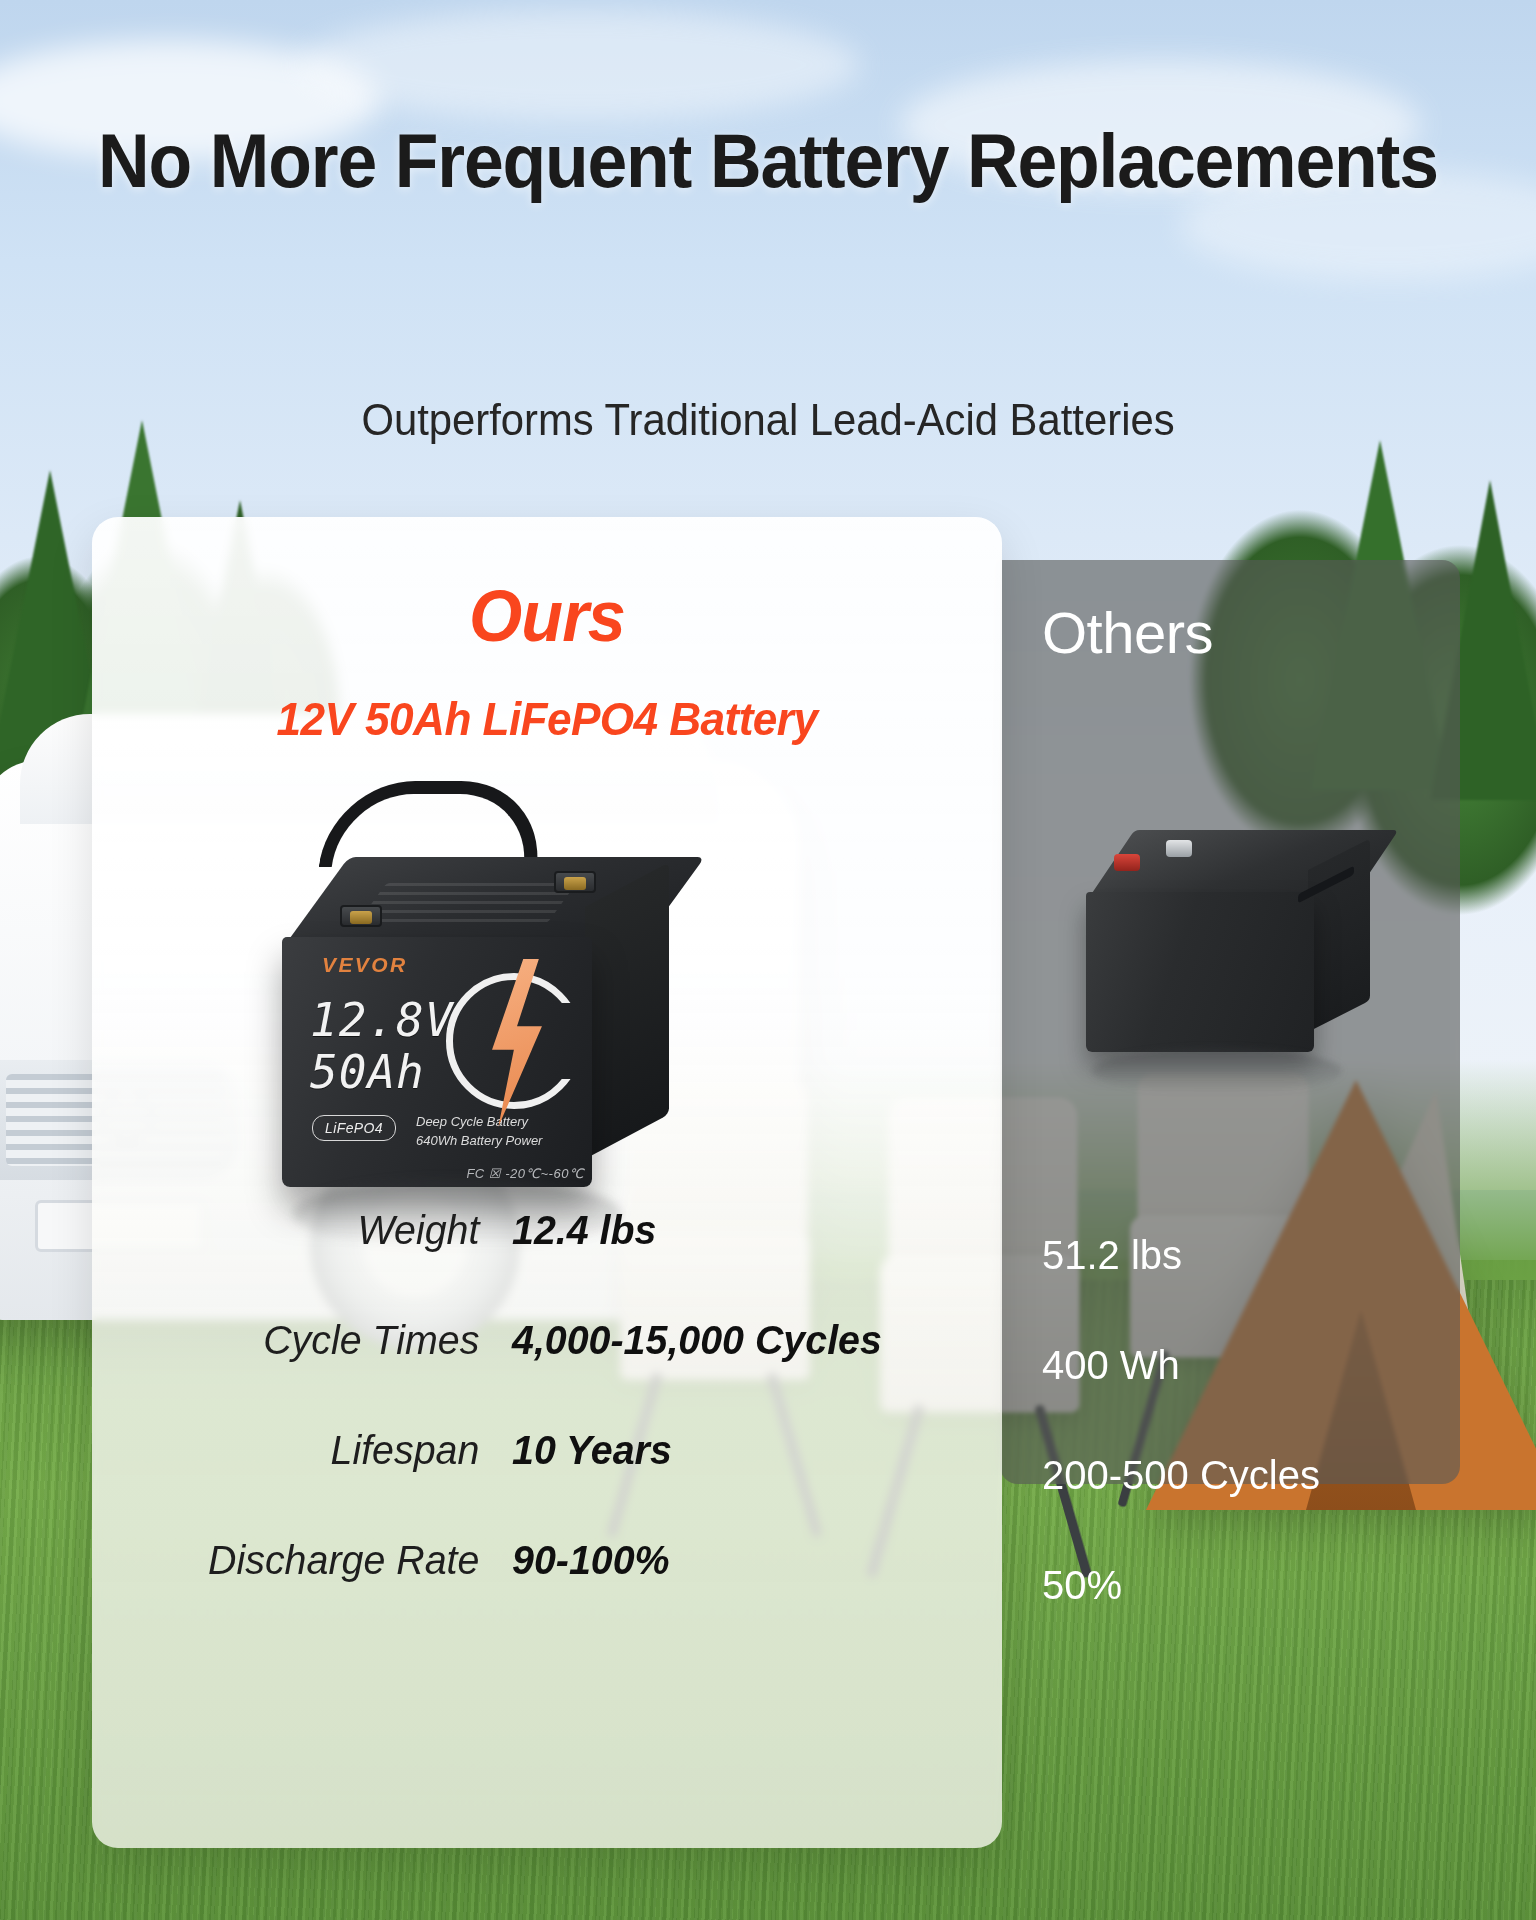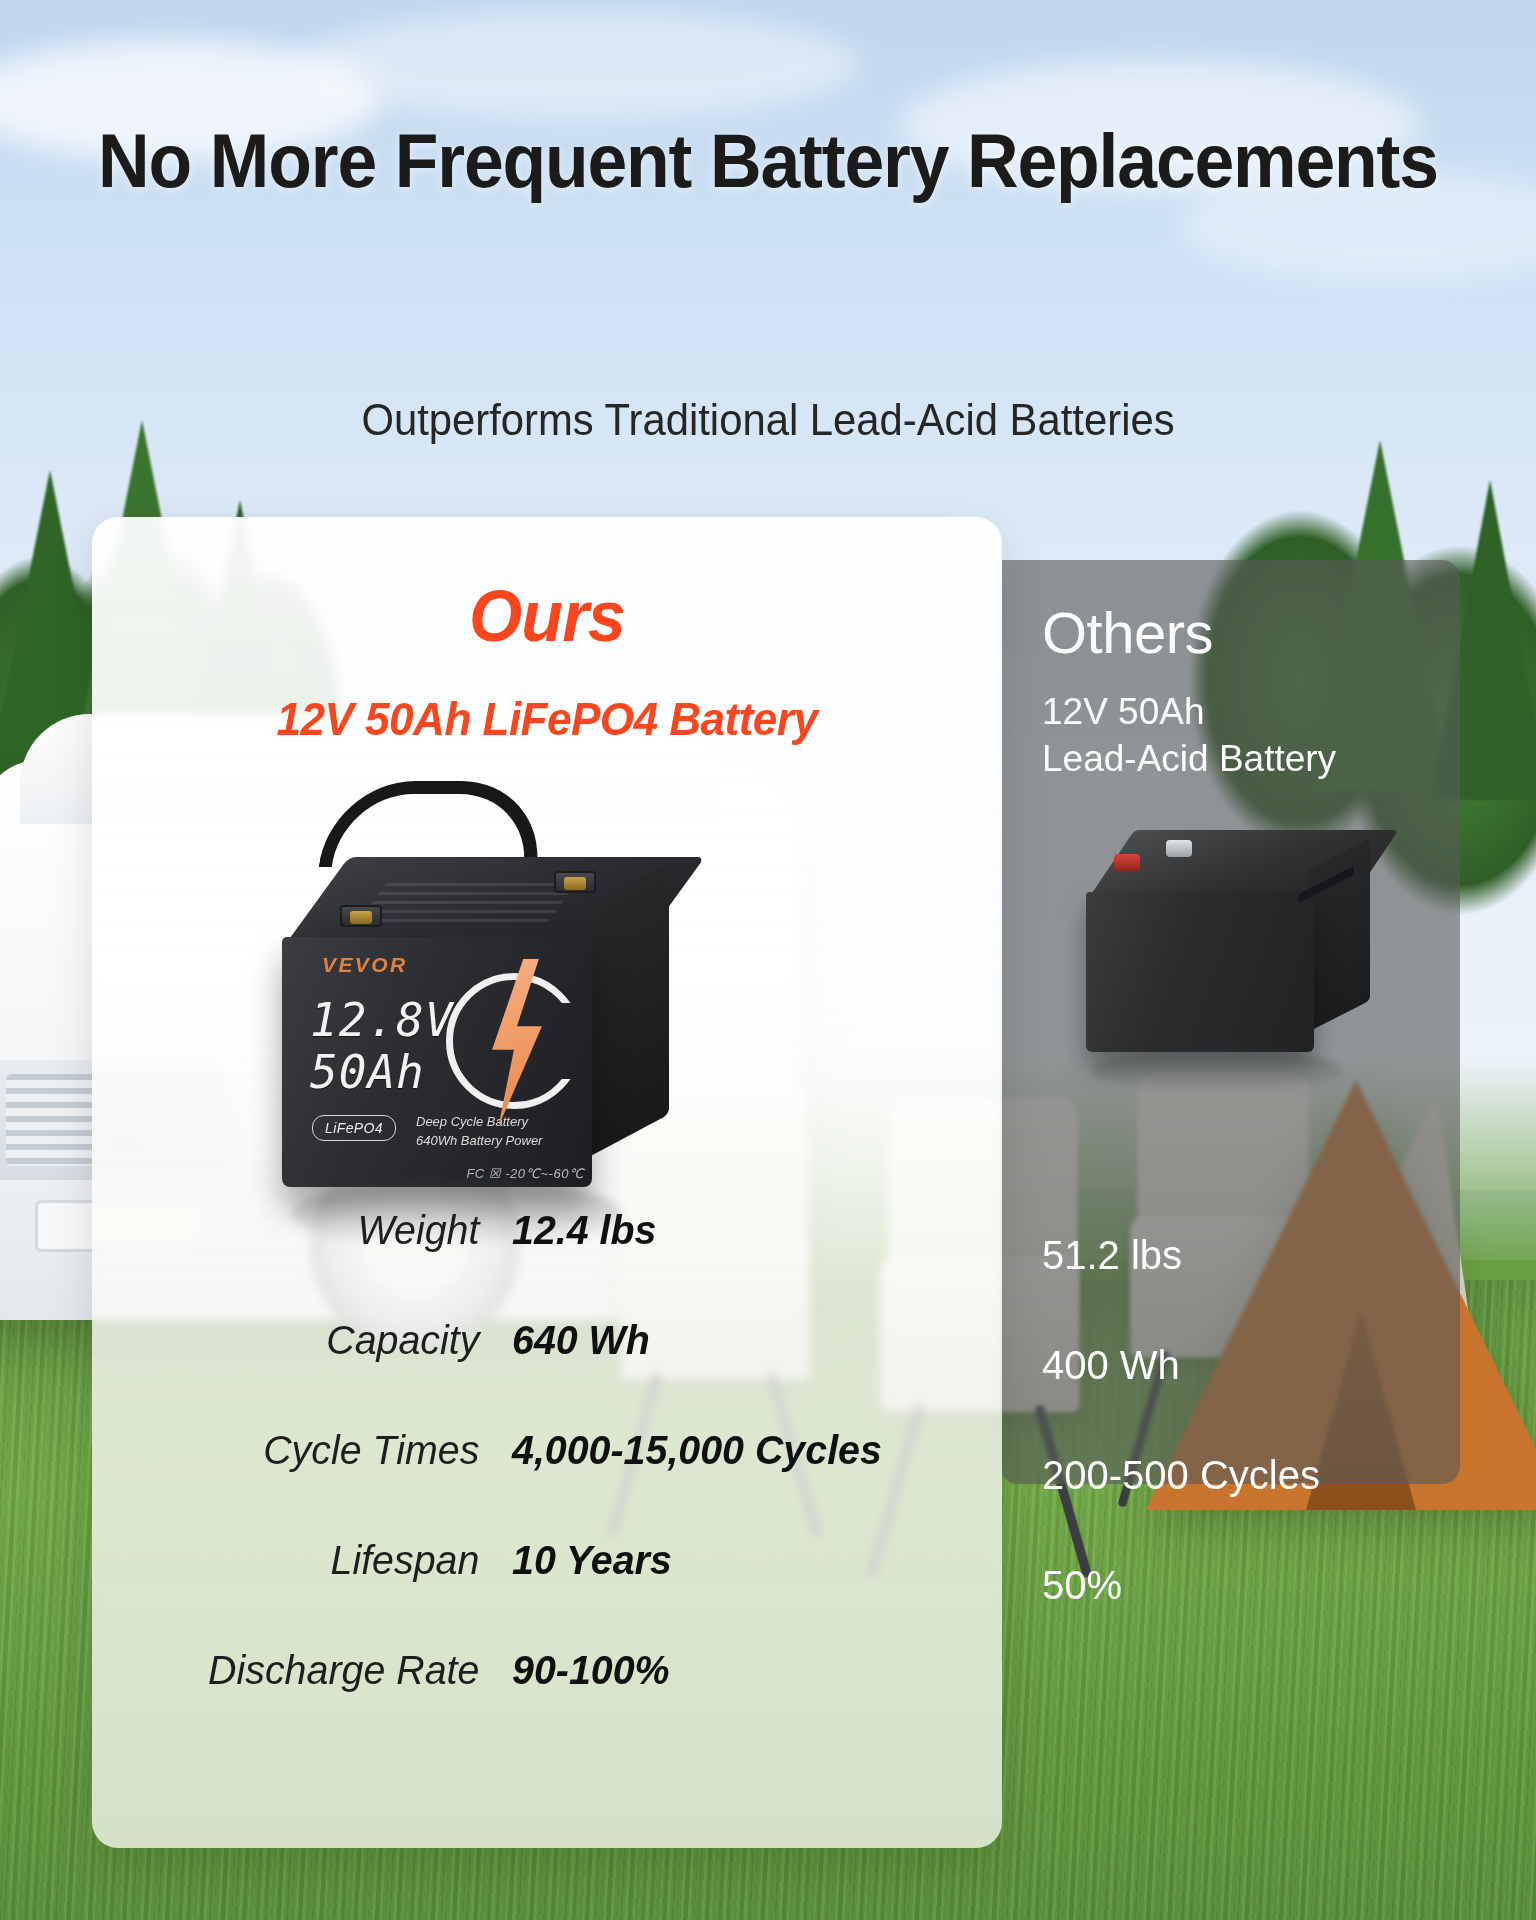--- a/index.html
+++ b/index.html
@@ -425,22 +425,20 @@
   <div class="tent-fly"></div>
   <div class="tent"></div>
   <div class="tent-door"></div>
 </div>
 
 <h1 class="headline">No More Frequent Battery Replacements</h1>
 <p class="subhead">Outperforms Traditional Lead-Acid Batteries</p>
 
 <section class="others-panel">
   <div class="others-title">Others</div>
-  <div class="others-sub">12V 50Ah
-Lead-Acid Battery</div>
 
   <div class="lead-batt">
     <div class="lb-top"></div>
     <div class="lb-side"></div>
     <div class="lb-front"></div>
     <div class="lb-slot"></div>
     <div class="lb-term pos"></div>
     <div class="lb-term neg"></div>
     <div class="lb-reflect"></div>
   </div>
@@ -485,24 +483,20 @@
     </div>
     <div class="li-reflect"></div>
   </div>
 
   <div class="spec-rows">
     <div class="spec-row">
       <div class="spec-label">Weight</div>
       <div class="spec-value">12.4 lbs</div>
     </div>
     <div class="spec-row">
-      <div class="spec-label">Capacity</div>
-      <div class="spec-value">640 Wh</div>
-    </div>
-    <div class="spec-row">
       <div class="spec-label">Cycle Times</div>
       <div class="spec-value">4,000-15,000 Cycles</div>
     </div>
     <div class="spec-row">
       <div class="spec-label">Lifespan</div>
       <div class="spec-value">10 Years</div>
     </div>
     <div class="spec-row">
       <div class="spec-label">Discharge Rate</div>
       <div class="spec-value">90-100%</div>

